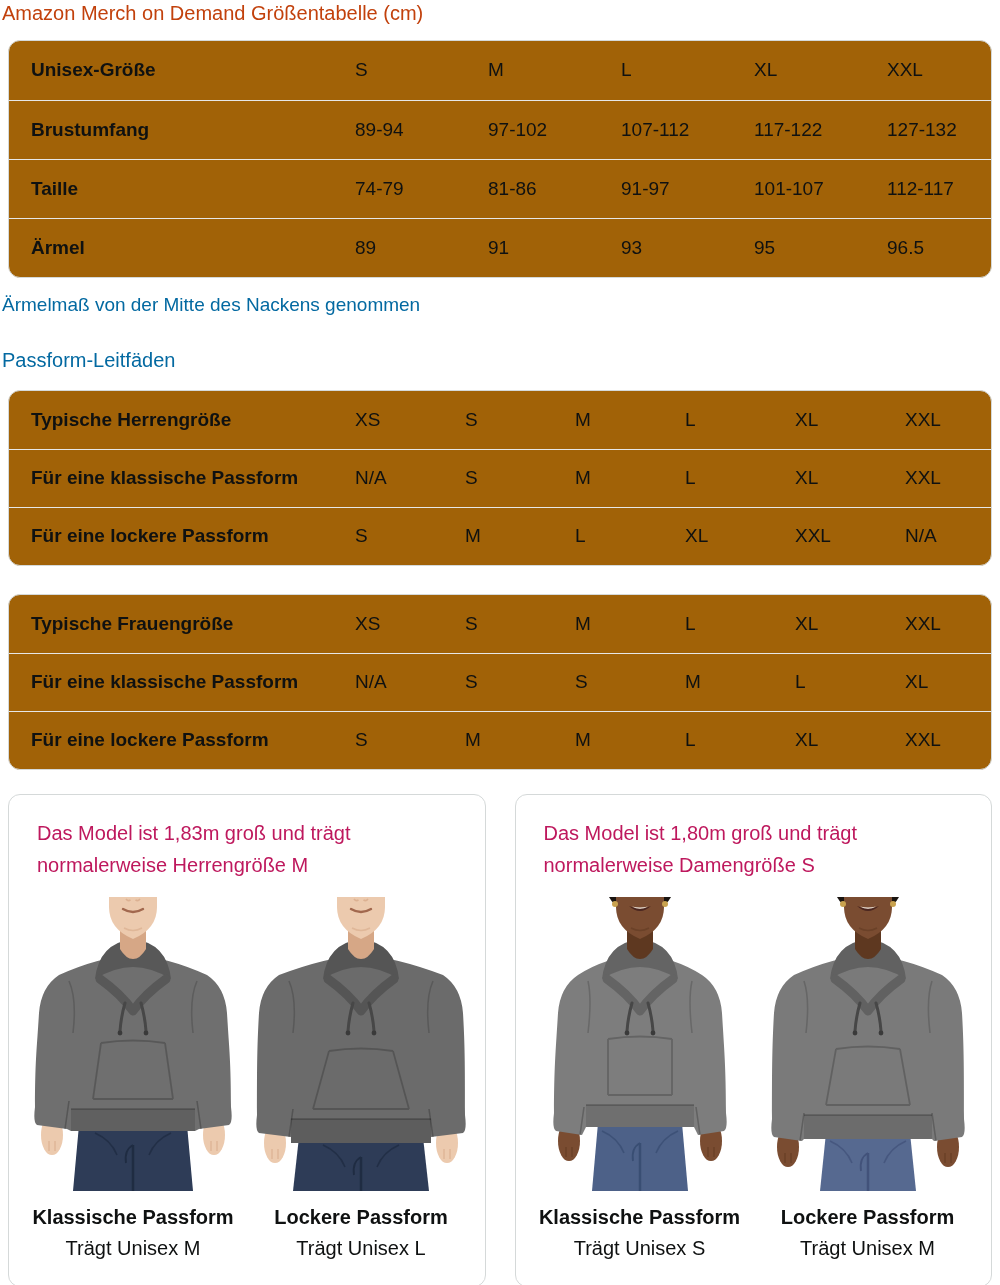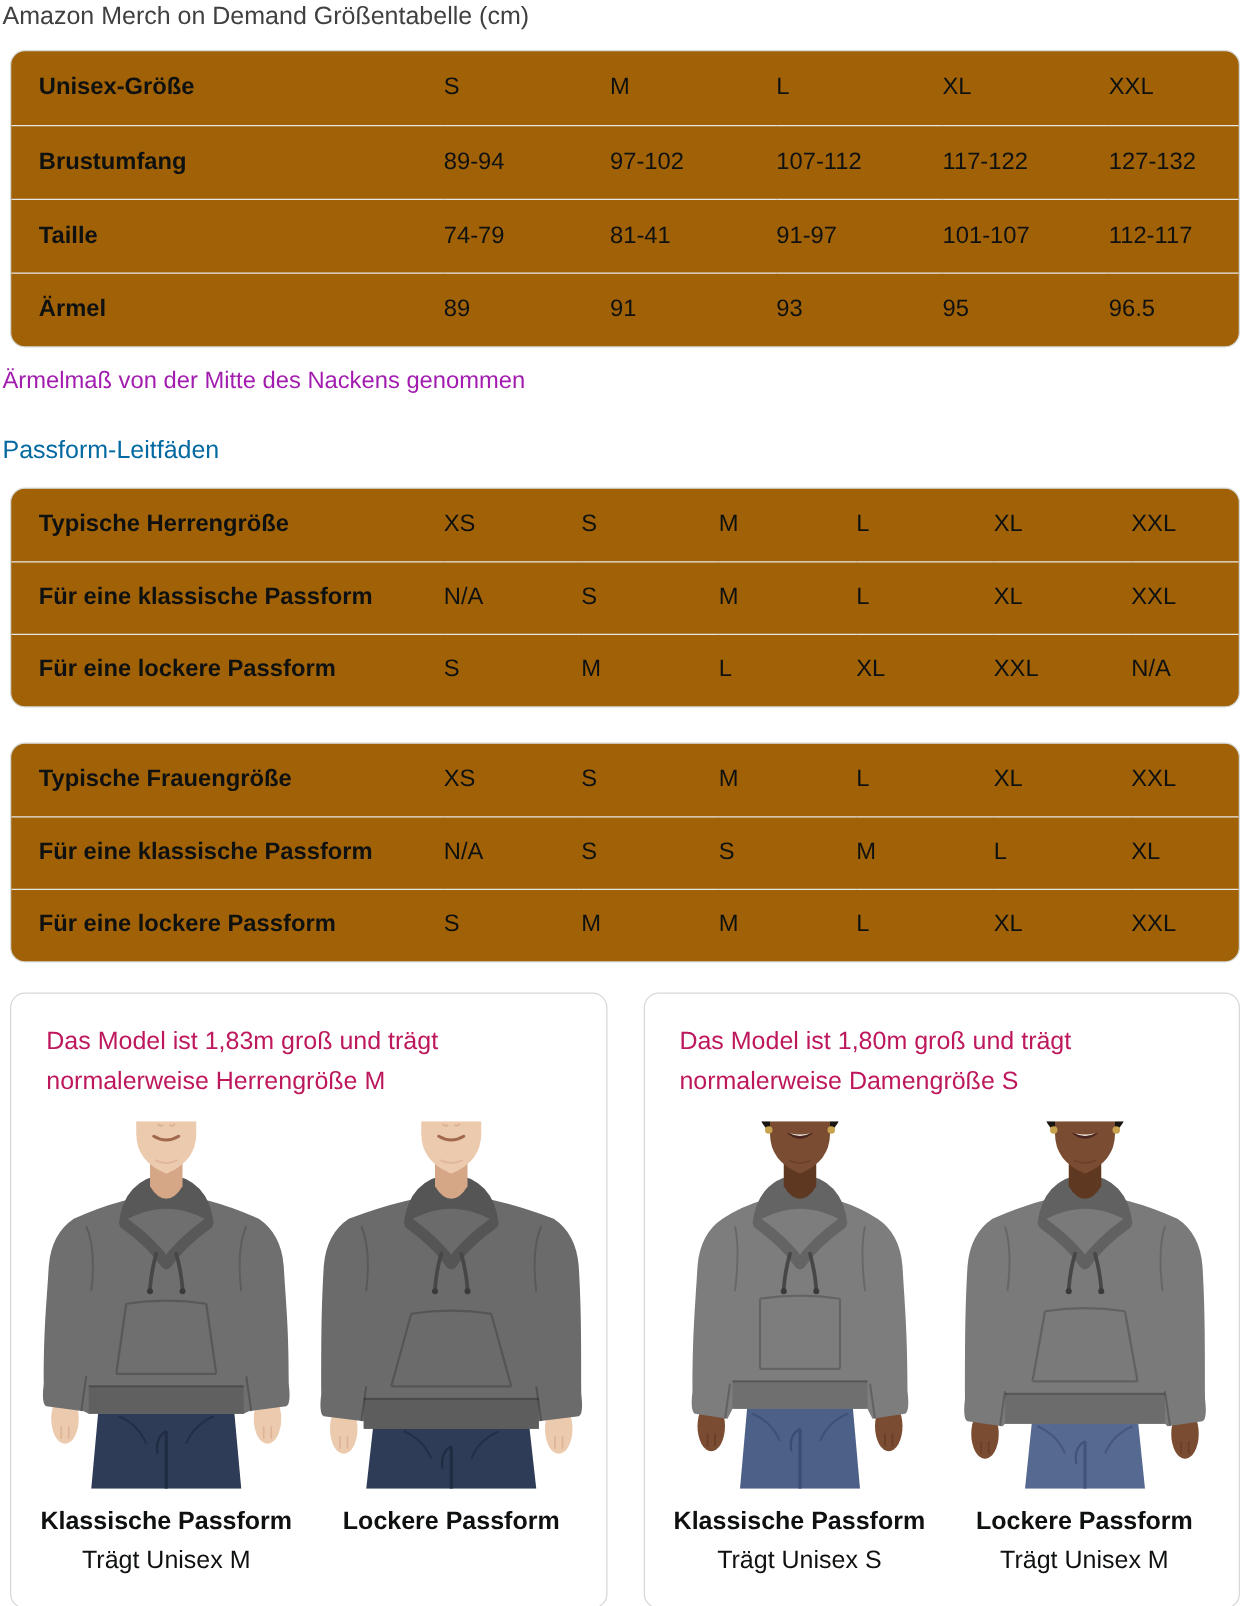--- a/index.html
+++ b/index.html
@@ -7,21 +7,21 @@
   body {
     width:1000px; height:1285px;
     font-family:"Liberation Sans","DejaVu Sans",sans-serif;
     color:#0f1111;
     -webkit-font-smoothing:antialiased;
   }
   .page { position:relative; width:1000px; height:1285px; overflow:hidden; }
 
   .page-title {
     margin:0; padding:2px 0 0 2px;
-    font-size:20px; font-weight:400; line-height:22px; color:#404040;
+    font-size:20px; font-weight:400; line-height:22px; color:#c2410c;
   }
 
   .tbl-wrap {
     margin:16px 8px 0 8px;
     border:1px solid #d5d9d9;
     border-radius:12px;
     overflow:hidden;
     background:#a16207;
   }
   table { width:100%; border-collapse:collapse; table-layout:fixed; }
@@ -30,21 +30,21 @@
     text-align:left; vertical-align:middle;
     font-size:19px; font-weight:400; color:#0f1111;
     white-space:nowrap; overflow:hidden;
   }
   .tbl th { font-weight:700; padding-left:22px; }
   .tbl tr + tr td, .tbl tr + tr th { border-top:1px solid #e7e7e7; }
   .fit-tbl td, .fit-tbl th { height:58px; }
 
   .note {
     margin:16px 0 0 2px;
-    font-size:19px; line-height:22px; font-weight:400; color:#a21caf;
+    font-size:19px; line-height:22px; font-weight:400; color:#0369a1;
   }
   .section-heading {
     margin:33px 0 0 2px;
     font-size:20px; line-height:22px; font-weight:400; color:#0369a1;
   }
   .fit-tbl-1 { margin-top:19px; }
   .fit-tbl-2 { margin-top:28px; }
 
   .cards { display:flex; gap:29px; margin:24px 8px 0 8px; }
   .card {
@@ -104,21 +104,21 @@
           <th>Brustumfang</th>
           <td>89-94</td>
           <td>97-102</td>
           <td>107-112</td>
           <td>117-122</td>
           <td>127-132</td>
         </tr>
         <tr>
           <th>Taille</th>
           <td>74-79</td>
-          <td>81-41</td>
+          <td>81-86</td>
           <td>91-97</td>
           <td>101-107</td>
           <td>112-117</td>
         </tr>
         <tr>
           <th>Ärmel</th>
           <td>89</td>
           <td>91</td>
           <td>93</td>
           <td>95</td>
@@ -320,20 +320,21 @@
   <path d="M 101,2 Q 103,4.5 105.5,3" stroke="#d6a786" stroke-width="1.6" fill="none" opacity="0.7"></path>
          <path d="M 110.5,3 Q 113,4.5 115,2" stroke="#d6a786" stroke-width="1.6" fill="none" opacity="0.7"></path>
   <path d="M 75,82 Q 96,97 108,114 Q 120,97 141,82" stroke="#555555" stroke-width="9" fill="none" stroke-linecap="round" stroke-linejoin="round"></path>
   <path d="M 100,106 Q 96,120 95,134" stroke="#474747" stroke-width="3" fill="none" stroke-linecap="round"></path>
   <path d="M 116,106 Q 120,120 121,134" stroke="#474747" stroke-width="3" fill="none" stroke-linecap="round"></path>
   <circle cx="95" cy="136" r="2.4" fill="#3a3a3a"></circle>
   <circle cx="121" cy="136" r="2.4" fill="#3a3a3a"></circle>
 </svg>
             </div>
           <div class="fit-label">Lockere Passform</div>
+          <div class="size-label">Trägt Unisex L</div>
         </figure>
       </div>
     </div>
 
     <div class="card">
       <p class="card-desc">Das Model ist 1,80m groß und trägt normalerweise Damengröße S</p>
       <div class="figures">
         <figure class="figure">
           <div class="photo">
 <svg viewBox="0 0 216 294" xmlns="http://www.w3.org/2000/svg">

